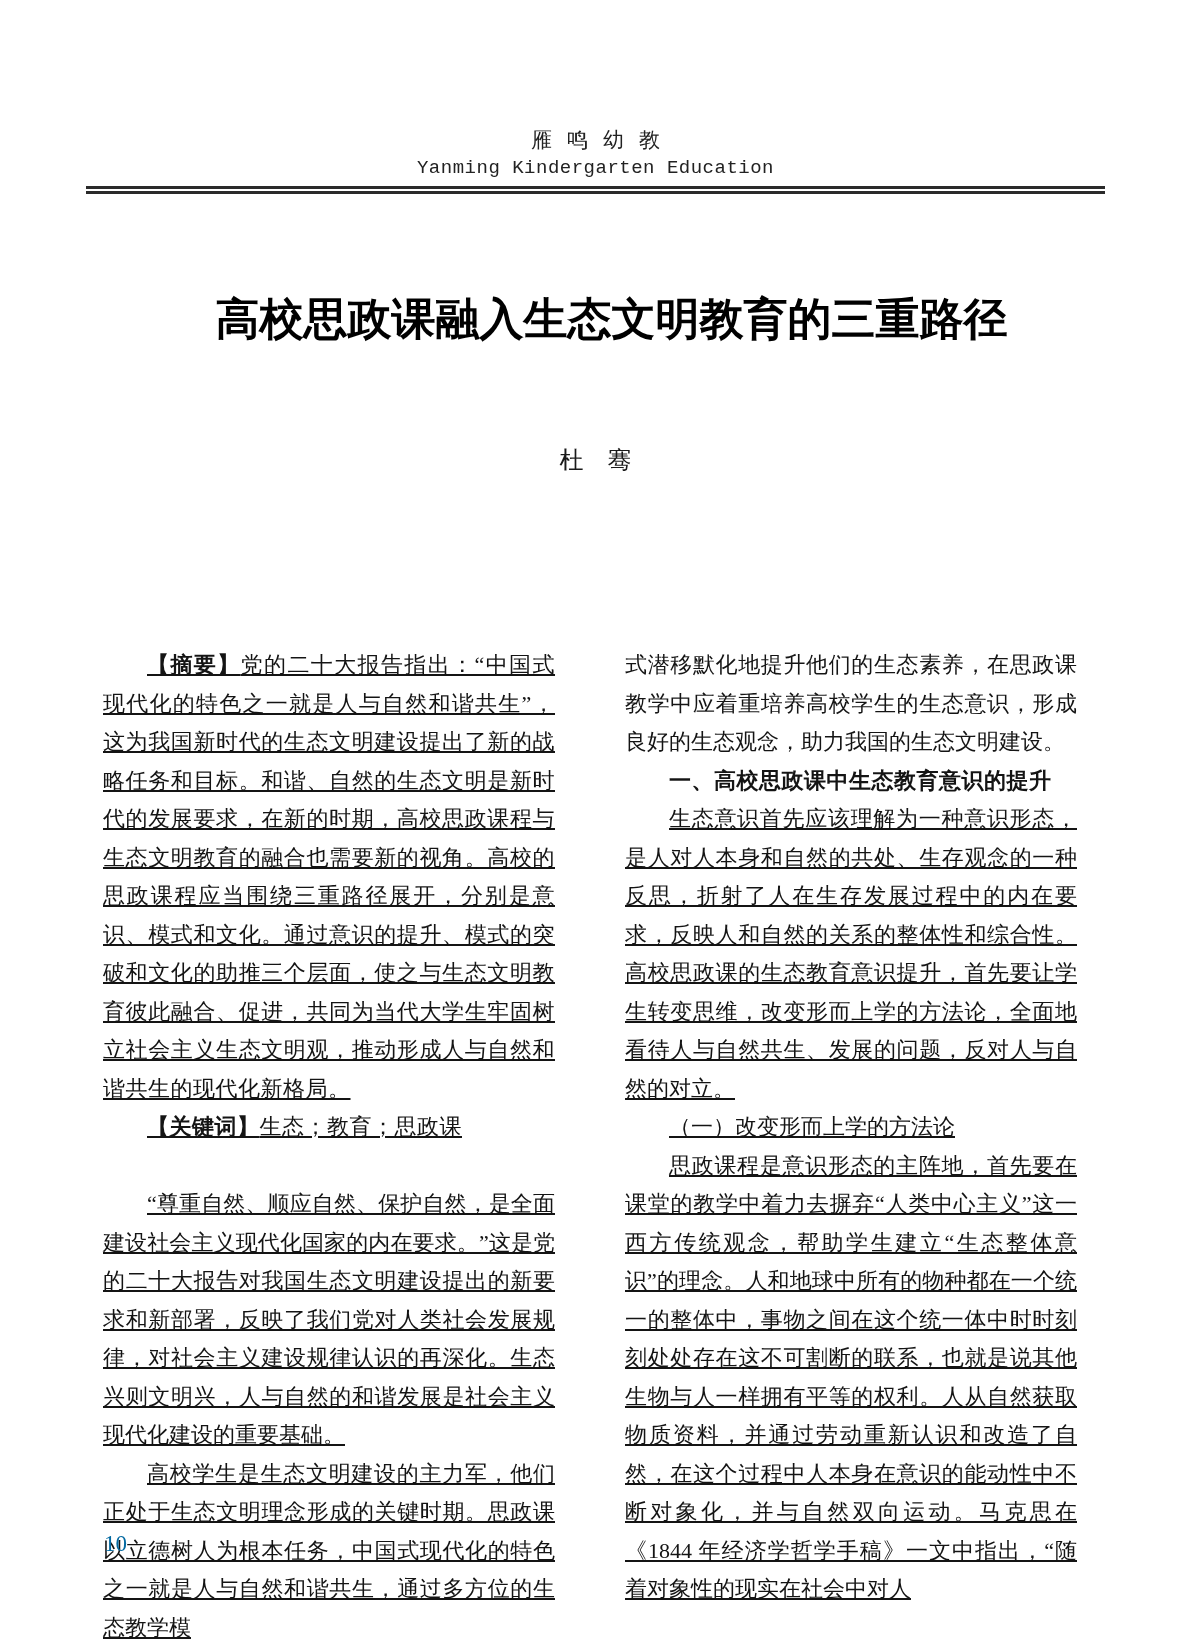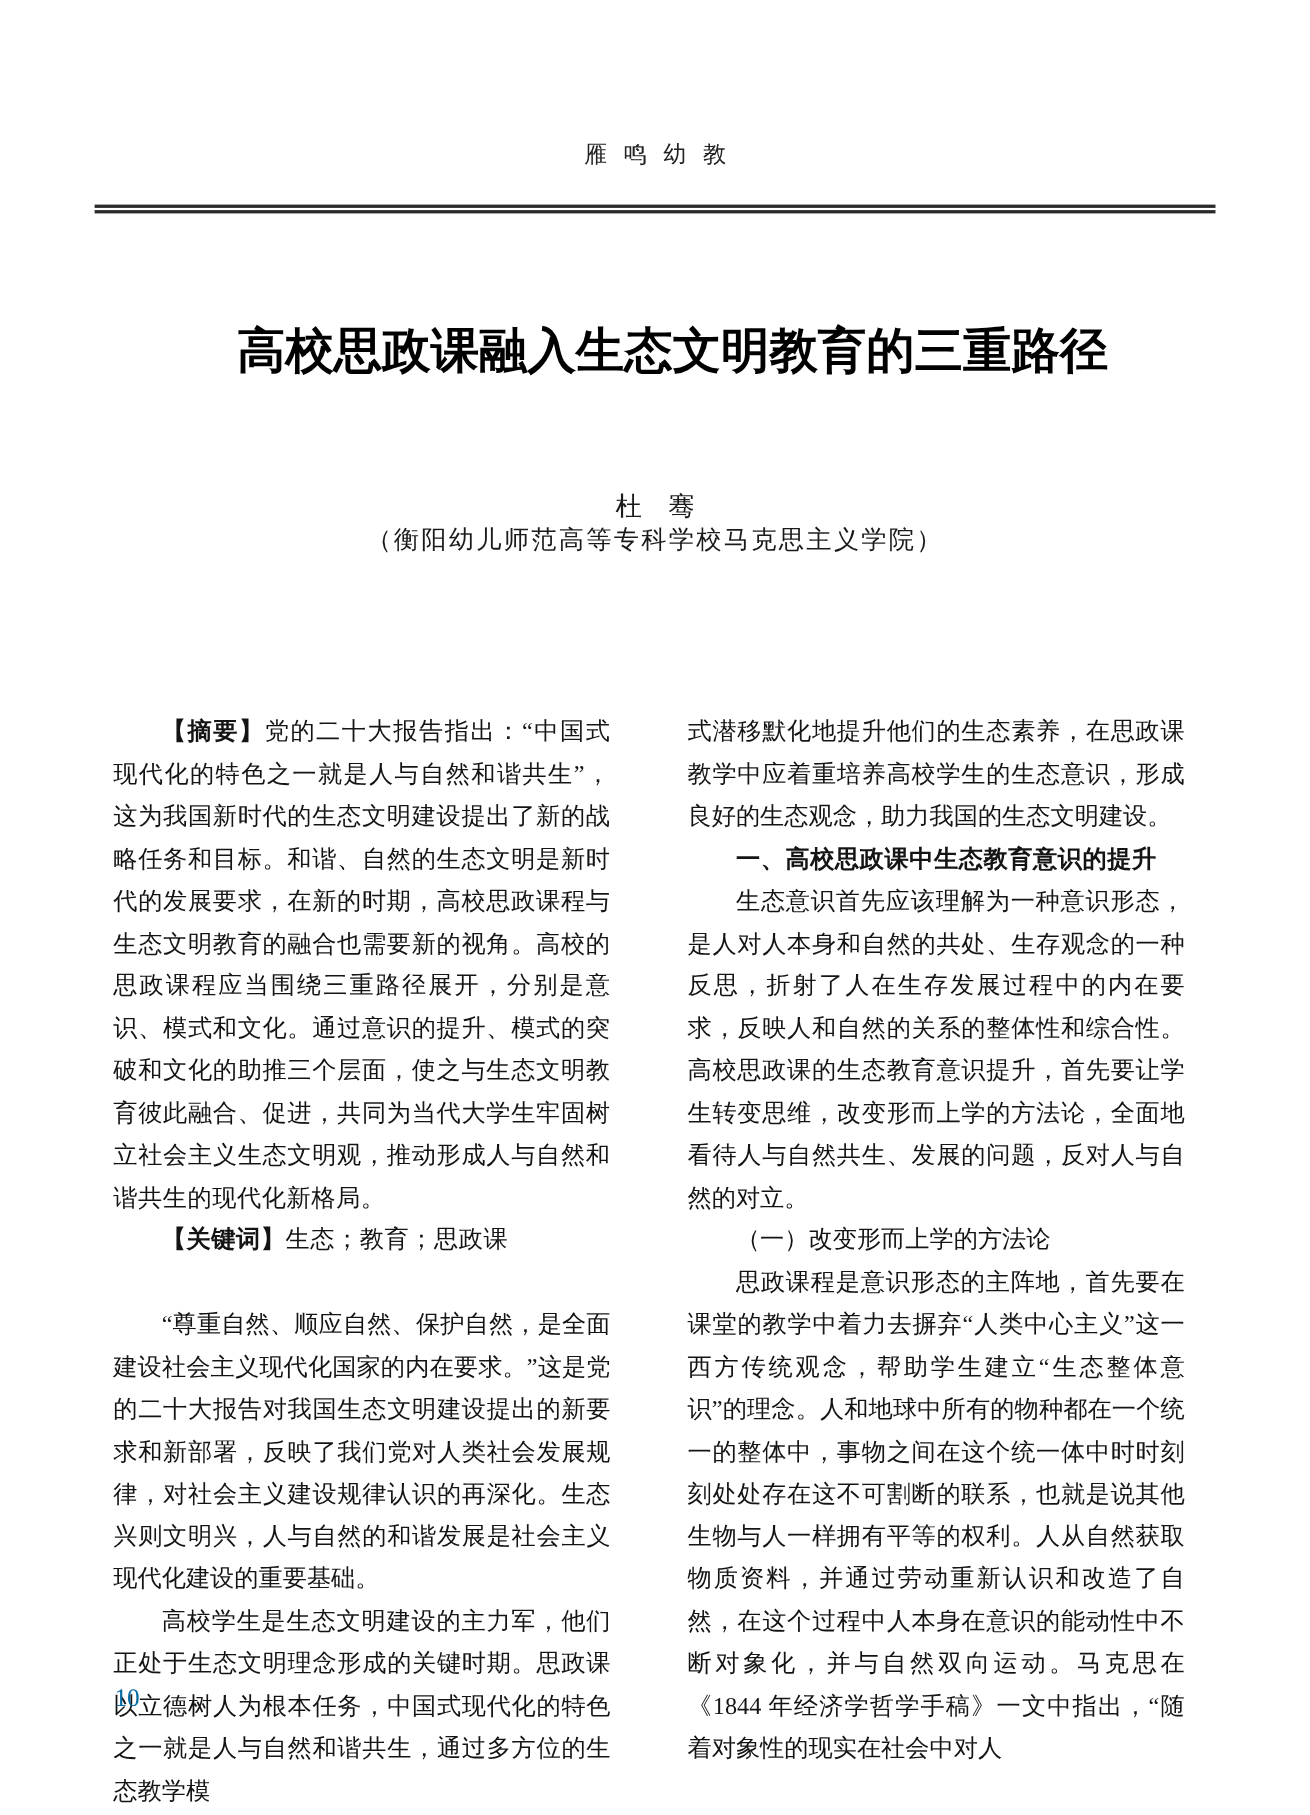--- a/index.html
+++ b/index.html
@@ -71,21 +71,21 @@
     gap: 70px;
   }
   .col {
     width: 452px;
     font-size: 22px;
     line-height: 38.5px;
     text-align: justify;
     color: #141414;
   }
   .col p { text-align: justify; }
-  .indent { text-indent: 2em; }
+  .indent { text-indent: 2em; text-decoration: underline; }
   .abstract-block { letter-spacing: 0.5px; }
   .label { font-weight: bold; }
   .first-body-para { margin-top: 38.5px; }
   .section-heading {
     font-weight: bold;
     font-family: "Liberation Sans", "DejaVu Sans", sans-serif;
     text-indent: 2em;
     letter-spacing: 0.5px;
   }
   .page-number {
@@ -95,28 +95,28 @@
     color: #0369a1;
   }
 </style>
 </head>
 <body>
 
 <div class="page">
 
   <div class="journal-cn">雁鸣幼教</div>
 
+  <div class="journal-en">Yanming Kindergarten Education</div>
 
   <div class="double-rule"></div>
 
   <h1 class="article-title">高校思政课融入生态文明教育的三重路径</h1>
 
   <div class="article-author">杜　骞</div>
 
-  <div class="article-affiliation">（衡阳幼儿师范高等专科学校马克思主义学院）</div>
 
   <div class="columns">
 
     <div class="col">
       <p class="indent abstract-block"><span class="label">【摘要】</span><span>党的二十大报告指出：“中国式现代化的特色之一就是人与自然和谐共生”，这为我国新时代的生态文明建设提出了新的战略任务和目标。和谐、自然的生态文明是新时代的发展要求，在新的时期，高校思政课程与生态文明教育的融合也需要新的视角。高校的思政课程应当围绕三重路径展开，分别是意识、模式和文化。通过意识的提升、模式的突破和文化的助推三个层面，使之与生态文明教育彼此融合、促进，共同为当代大学生牢固树立社会主义生态文明观，推动形成人与自然和谐共生的现代化新格局。</span></p>
 
       <p class="indent abstract-block"><span class="label">【关键词】</span><span>生态；教育；思政课</span></p>
 
       <p class="indent first-body-para">“尊重自然、顺应自然、保护自然，是全面建设社会主义现代化国家的内在要求。”这是党的二十大报告对我国生态文明建设提出的新要求和新部署，反映了我们党对人类社会发展规律，对社会主义建设规律认识的再深化。生态兴则文明兴，人与自然的和谐发展是社会主义现代化建设的重要基础。</p>
 

